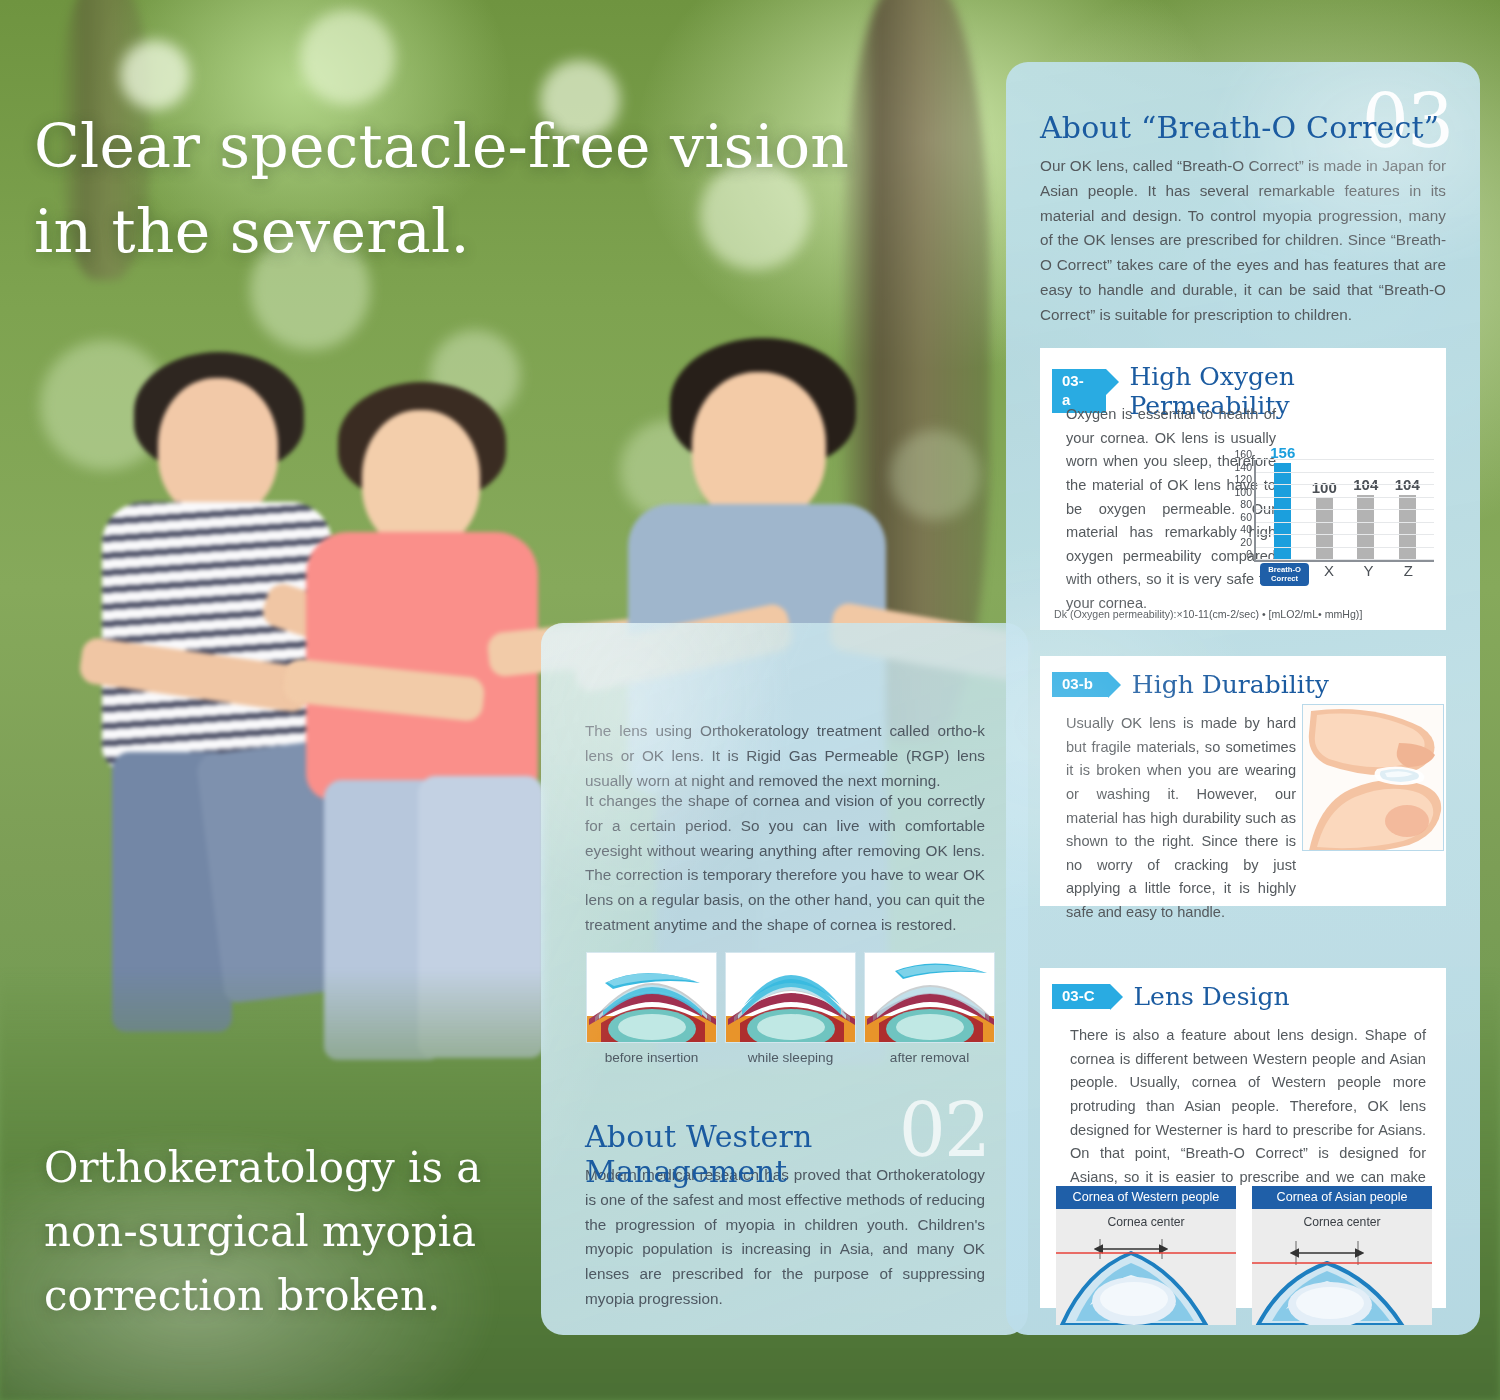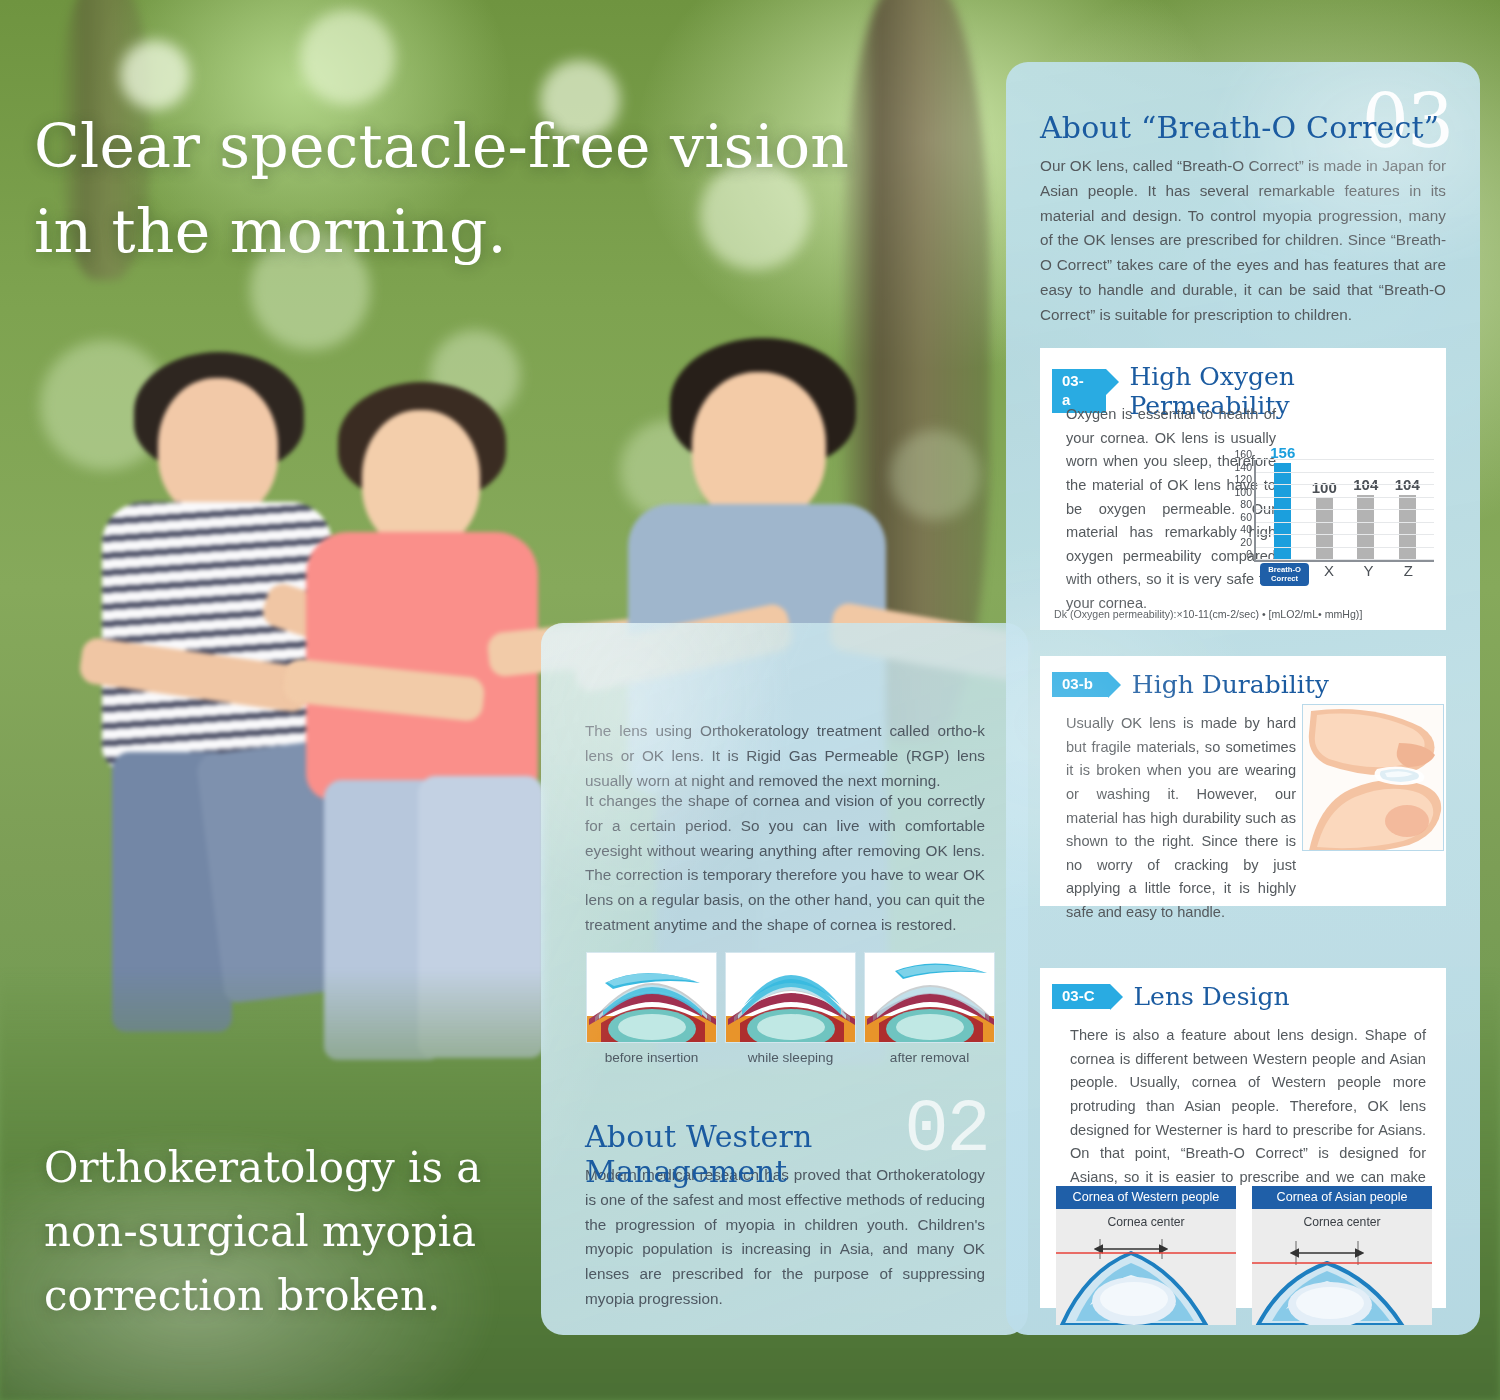--- a/index.html
+++ b/index.html
@@ -254,21 +254,21 @@
     <div class="arm" style="left:238px; top:280px; width:200px; height:48px; background:#f1c8a4; transform:rotate(10deg);"></div>
     <div class="leg" style="left:64px; top:440px; width:126px; height:290px; background:#6f8396;"></div>
     <div class="leg" style="left:166px; top:436px; width:130px; height:292px; background:#7b8fa2;"></div>
   </div>
 
   <div class="grass"></div>
   <div class="haze-bottom"></div>
 </div>
 
 <div class="headline">Clear spectacle-free vision
-in the morning.</div>
+in the several.</div>
 <div class="tagline">Orthokeratology is a
 non-surgical myopia
 correction broken.</div>
 
 <div class="panel-mid">
 
 
   <div class="body-text" style="position:absolute; left:44px; top:96px; width:400px;">The lens using Orthokeratology treatment called ortho-k lens or OK lens. It is Rigid Gas Permeable (RGP) lens usually worn at night and removed the next morning.</div>
   <div class="body-text" style="position:absolute; left:44px; top:166px; width:400px;">It changes the shape of cornea and vision of you correctly for a certain period. So you can live with comfortable eyesight without wearing anything after removing OK lens. The correction is temporary therefore you have to wear OK lens on a regular basis, on the other hand, you can quit the treatment anytime and the shape of cornea is restored.</div>
 
@@ -321,21 +321,21 @@
           <path d="M12 60 Q40 34 65 34 Q92 34 120 60 L120 65 Q92 41 65 41 Q40 41 12 65 Z" fill="#bfe6f2" opacity=".75"></path>
           <path d="M30 18 Q70 2 122 20 Q74 16 38 26 Z" fill="#35b8df"></path>
           <path d="M32 18 Q70 5 118 19 Q74 15 39 24 Z" fill="#8fd8ec" opacity=".82"></path>
         </svg>
       </div>
       <div class="eye-caption">after removal</div>
     </div>
   </div>
 
   <div class="sec-head" style="position:absolute; left:44px; top:496px; width:400px;">
-    <span class="sec-num" style="right:-4px; color:rgba(255,255,255,.72);font-family:Liberation Mono, monospace;">02</span>
+    <span class="sec-num" style="right:-4px; color:rgba(255,255,255,.72);">02</span>
     <span class="sec-title">About Western Management</span>
   </div>
   <div class="body-text" style="position:absolute; left:44px; top:540px; width:400px;">Modern medical research has proved that Orthokeratology is one of the safest and most effective methods of reducing the progression of myopia in children youth. Children's myopic population is increasing in Asia, and many OK lenses are prescribed for the purpose of suppressing myopia progression.</div>
 </div>
 
 <div class="panel-right">
 
   <div class="sec-head" style="position:absolute; left:34px; top:48px; width:410px;">
     <span class="sec-num" style="right:-2px;">03</span>
     <span class="sec-title">About “Breath-O Correct”</span>

